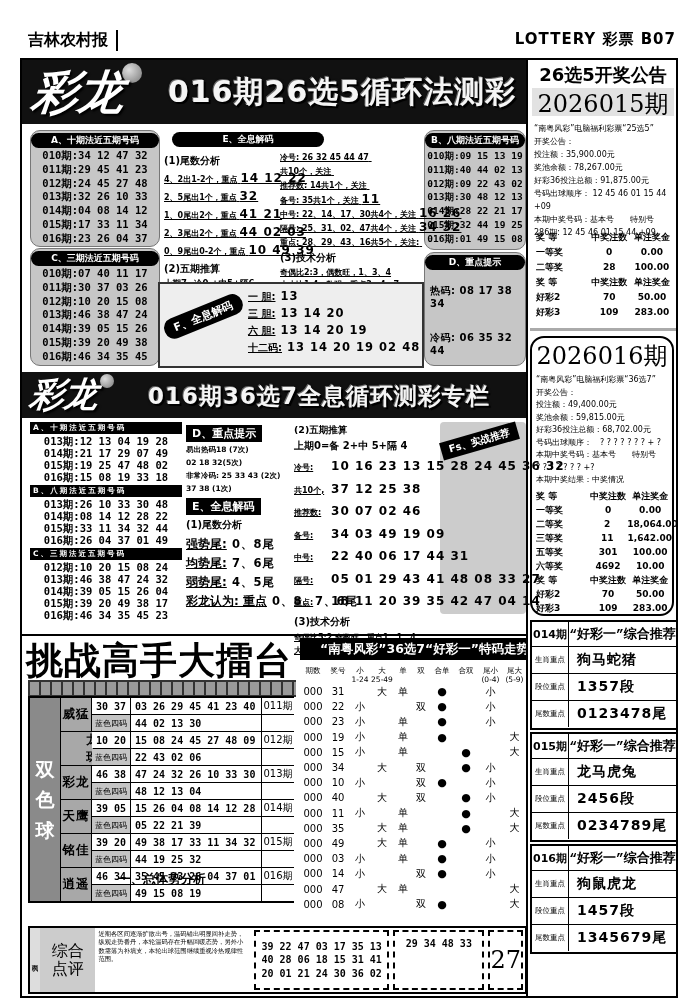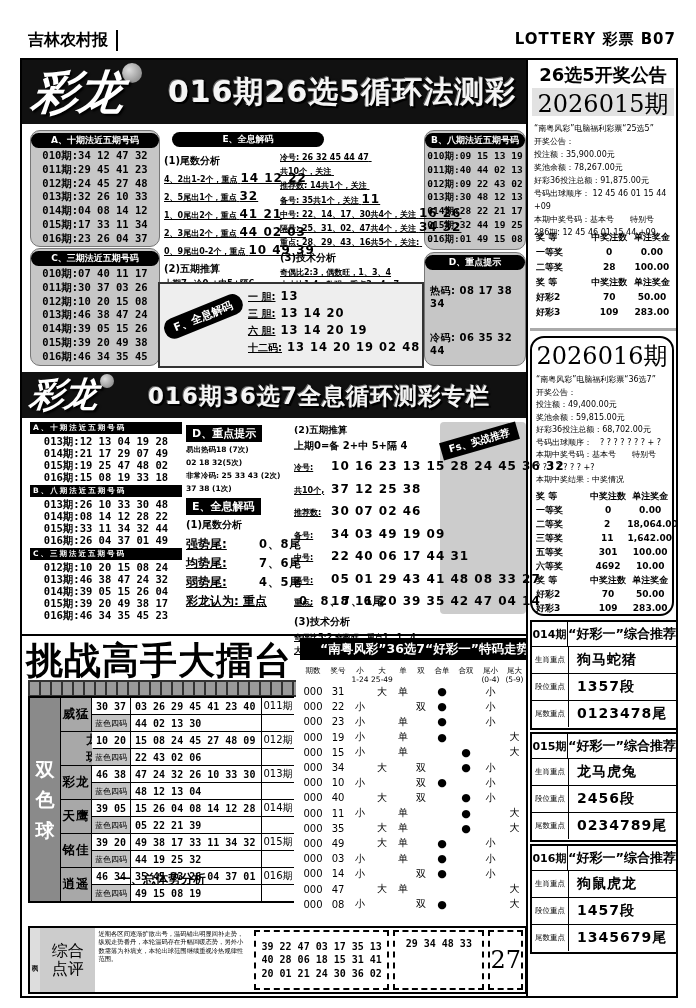--- a/index.html
+++ b/index.html
@@ -37,21 +37,21 @@
   #box016{left:2px;top:276px;width:140px;height:276px;border:2px solid #000;border-radius:14px;}
   #t016{width:100%;text-align:center;font-family:"DejaVu Serif",serif;font-size:24px;margin-top:2px;}
   #sb-lines016{margin:2px 4px 0 4px;font-size:8px;line-height:12.5px;}
   #sb-table016{margin-top:2px;}
   #sb-table016 .prow{line-height:14px;}
   
   .rec{left:2px;width:144px;height:106px;border:2px solid #000;background:#fff;}
   #rec014{top:560px;} #rec015{top:672px;} #rec016{top:784px;}
   .rec-head{display:flex;border-bottom:1px solid #000;height:24px;}
   .rec-period{width:36px;border-right:1px solid #000;font-size:11px;font-weight:bold;display:flex;align-items:center;justify-content:center;}
-  .rec-title{flex:1;font-size:13px;font-weight:bold;display:flex;align-items:center;justify-content:center;white-space:nowrap;}
+  .rec-title{flex:1;font-size:13px;font-weight:bold;display:flex;align-items:center;justify-content:center;white-space:nowrap;font-family:Liberation Mono, monospace;}
   .rec-row{display:flex;border-bottom:1px solid #000;height:26px;}
   .rec-row:last-child{border-bottom:none;}
   .rec-lbl{width:36px;border-right:1px solid #000;font-size:7.5px;display:flex;align-items:center;justify-content:center;}
   .rec-val{flex:1;font-size:14px;font-weight:bold;display:flex;align-items:center;padding-left:8px;letter-spacing:1px;}
   
   .gbox{background:#c6c6c6;border:1px solid #777;border-radius:10px;}
   #boxA1{left:8px;top:70px;width:128px;height:115px;}
   #boxC1{left:8px;top:188px;width:128px;height:116px;}
   #boxB1{left:402px;top:70px;width:100px;height:118px;}
   #boxD1{left:402px;top:192px;width:100px;height:112px;}
@@ -81,21 +81,21 @@
   
   #leftcol2{left:8px;top:362px;width:152px;}
   .bar-head{background:#000;color:#fff;font-size:7.5px;font-weight:bold;letter-spacing:2px;line-height:12px;height:12px;padding-left:3px;white-space:nowrap;}
   #leftcol2 .line{font-family:"DejaVu Sans Mono",monospace;font-weight:bold;font-size:10.5px;line-height:12px;white-space:nowrap;}
   #leftcol2 .numrows{margin:1px 0 2px 0;}
   #midcol2{left:164px;top:362px;width:106px;}
   .blk-head{display:inline-block;background:#000;color:#fff;font-size:11px;font-weight:bold;padding:1px 6px;margin:1px 0;}
   #d2lines .line{font-size:7.5px;font-weight:bold;line-height:13px;white-space:nowrap;}
   #e2lines .line{line-height:17px;white-space:nowrap;}
   #e2lines .lbl{font-size:12px;font-weight:bold;text-decoration:underline;}
-  #e2lines .hand{font-size:11.5px;margin-left:27px;}
+  #e2lines .hand{font-size:11.5px;}
   #rightcol2{left:272px;top:362px;width:232px;}
   #grayPanel{left:146px;top:0px;width:86px;height:192px;background:#ccc;border-radius:4px;}
   #badgeFs{left:146px;top:10px;background:#000;color:#fff;font-size:10px;font-weight:bold;padding:2px 8px;transform:rotate(-16deg);white-space:nowrap;}
   #midlines{position:relative;}
   #midlines .line{line-height:19.5px;white-space:nowrap;}
   #midlines .lbl{font-size:8px;font-weight:bold;text-decoration:underline;display:inline-block;width:32px;}
   #midlines .hand{font-size:12px;}
   #s2head2{font-size:9.5px;font-weight:bold;margin:2px 0;}
   .s3lines .line{font-size:8px;font-weight:bold;line-height:13.5px;text-decoration:underline;white-space:nowrap;}
   #rule2{left:0;top:574px;width:504px;height:2px;background:#000;}

